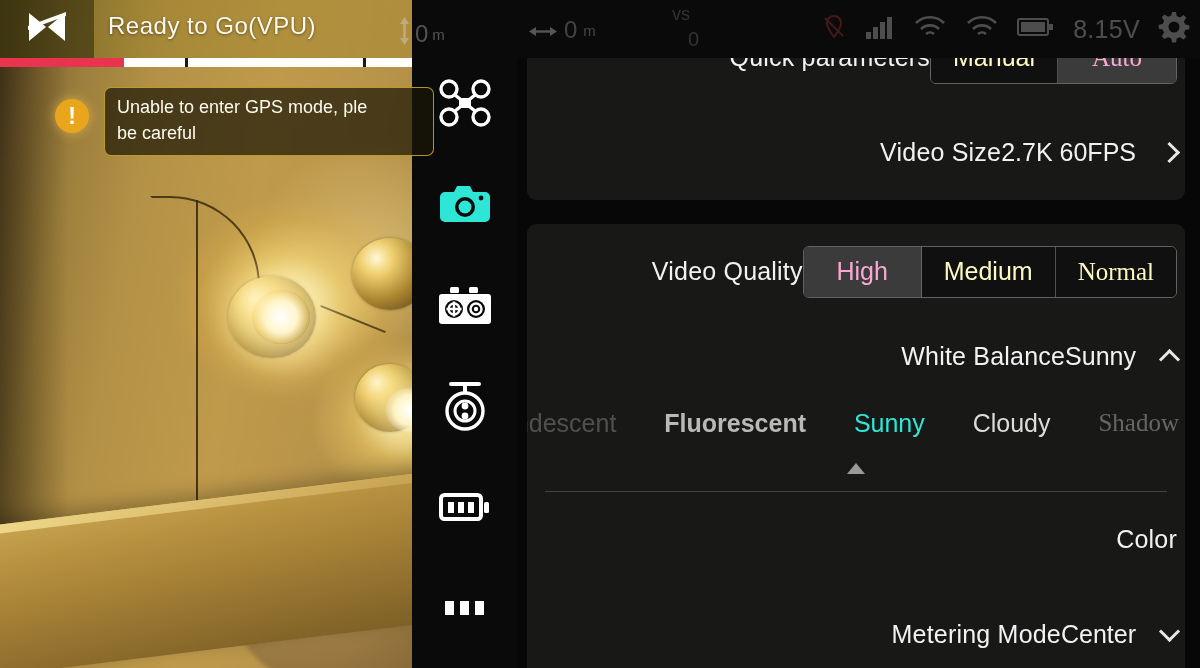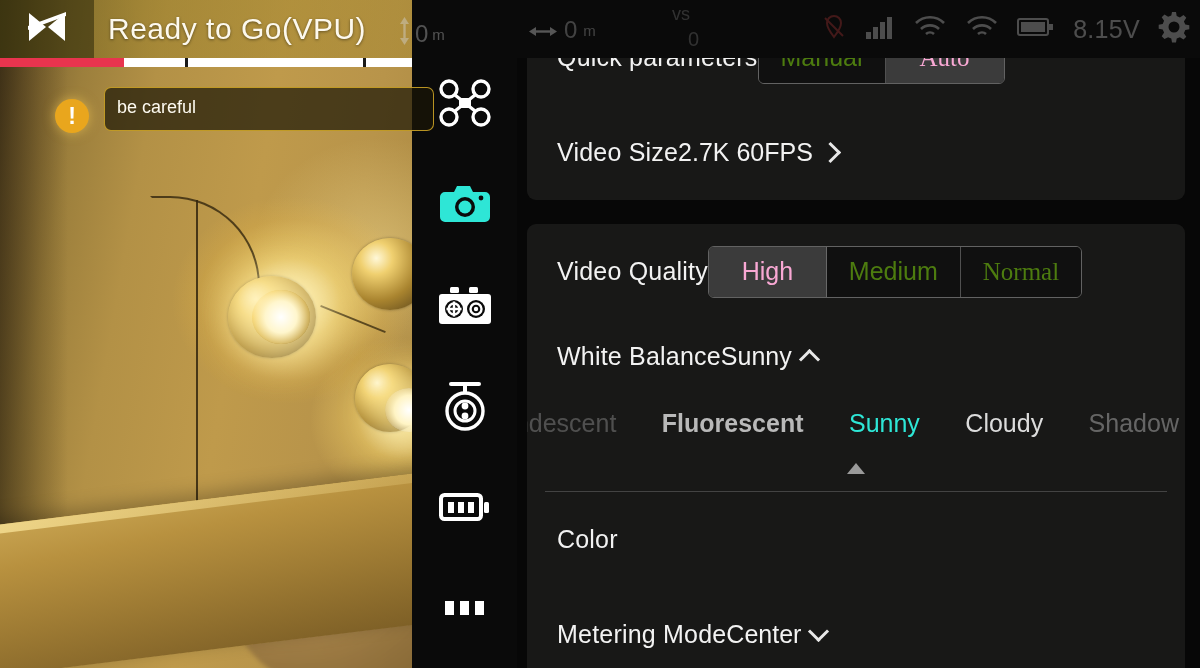--- a/index.html
+++ b/index.html
@@ -137,21 +137,21 @@
     position: absolute;
     left: 0; top: 0;
     width: 94px; height: 58px;
     background: rgba(42,38,10,0.55);
     display: flex; align-items: center; justify-content: center;
     pointer-events: auto;
   }
   .status-title {
     position: absolute;
     left: 108px; top: 12px;
-    font-size: 30px;
+    font-size: 24px;
     color: #fdf9ee;
     letter-spacing: 0.5px;
     text-shadow: 0 1px 3px rgba(0,0,0,0.45);
     white-space: nowrap;
   }
   .status-alt {
     position: absolute;
     left: 398px; top: 16px;
     display: flex; align-items: center; gap: 4px;
     color: rgba(200,200,200,0.38);
@@ -268,51 +268,51 @@
     background: rgba(26,25,24,0.94);
     border-radius: 9px;
     margin-bottom: 24px;
     overflow: hidden;
   }
   .card-2 { margin-bottom: 0; }
 
   .row {
     display: flex;
     align-items: center;
-    justify-content: flex-start;
+    justify-content: flex-end;
     height: 95px;
-    padding: 0 24px 0 30px;
+    padding: 0 8px 0 30px;
   }
   .row-label {
     font-size: 25px;
     color: #f2f2f2;
     letter-spacing: 0.2px;
     white-space: nowrap;
   }
   .row-right {
-    display: flex; align-items: center; gap: 10px;
+    display: flex; align-items: center; gap: 26px;
     font-size: 25px;
     color: #f2f2f2;
     white-space: nowrap;
   }
 
   
   .segmented {
     display: flex;
     border: 1px solid rgba(160,160,160,0.55);
     border-radius: 6px;
     overflow: hidden;
   }
   .seg {
     padding: 0 22px;
     height: 50px;
     min-width: 118px;
     display: flex; align-items: center; justify-content: center;
     font-size: 25px;
-    color: #4d7c0f;
+    color: #fef9c3;
     background: #101010;
     border-right: 1px solid rgba(160,160,160,0.45);
     cursor: pointer;
     white-space: nowrap;
   }
   .seg:last-child { border-right: none; font-family: Liberation Serif, serif; }
   .seg.active {
     background: #3b3b3b;
     color: #f9a8d4;
   }
@@ -332,21 +332,21 @@
     height: 60px;
     overflow: hidden;
   }
   .wb-opt {
     font-size: 25px;
     color: #dcdcdc;
     cursor: pointer;
     white-space: nowrap;
   }
   .wb-opt.clipped { color: rgba(210,210,210,0.30); margin-left: -48px; }
-  .wb-opt.dimmed  { color: rgba(210,210,210,0.42); }
+  .wb-opt.dimmed  { color: rgba(210,210,210,0.42); font-family: Liberation Serif, serif; }
   .wb-opt.muted   { color: #b9b9b9; font-weight: bold; }
   .wb-opt.selected { color: #2ee6d6; }
 
   .wb-collapse {
     position: relative;
     height: 38px;
   }
   .wb-caret {
     position: absolute;
     left: 50%; top: 10px;
@@ -472,20 +472,21 @@
   </div>
 
   <div class="battery-progress" style="background: rgb(255, 255, 255);">
     <div class="bp-fill" id="bp-fill" style="width: 30%; background: rgb(232, 52, 78);"></div>
     <div class="bp-tick" id="bp-tick-0" style="left: 45%;"></div>
     <div class="bp-tick" id="bp-tick-1" style="left: 88%;"></div>
   </div>
 
   <div class="toast-badge" style="background: rgb(233, 166, 29);">!</div>
   <div class="toast">
+    <div id="toast-line-1">Unable to enter GPS mode, ple</div>
     <div id="toast-line-2">be careful</div>
   </div>
 
   <div class="sidebar">
 
     <div class="sb-item">
       <span>
         <svg width="52" height="48" viewBox="0 0 52 48">
           <circle cx="10" cy="10" r="8" fill="none" stroke="#fff" stroke-width="3.4"></circle>
           <circle cx="42" cy="10" r="8" fill="none" stroke="#fff" stroke-width="3.4"></circle>

